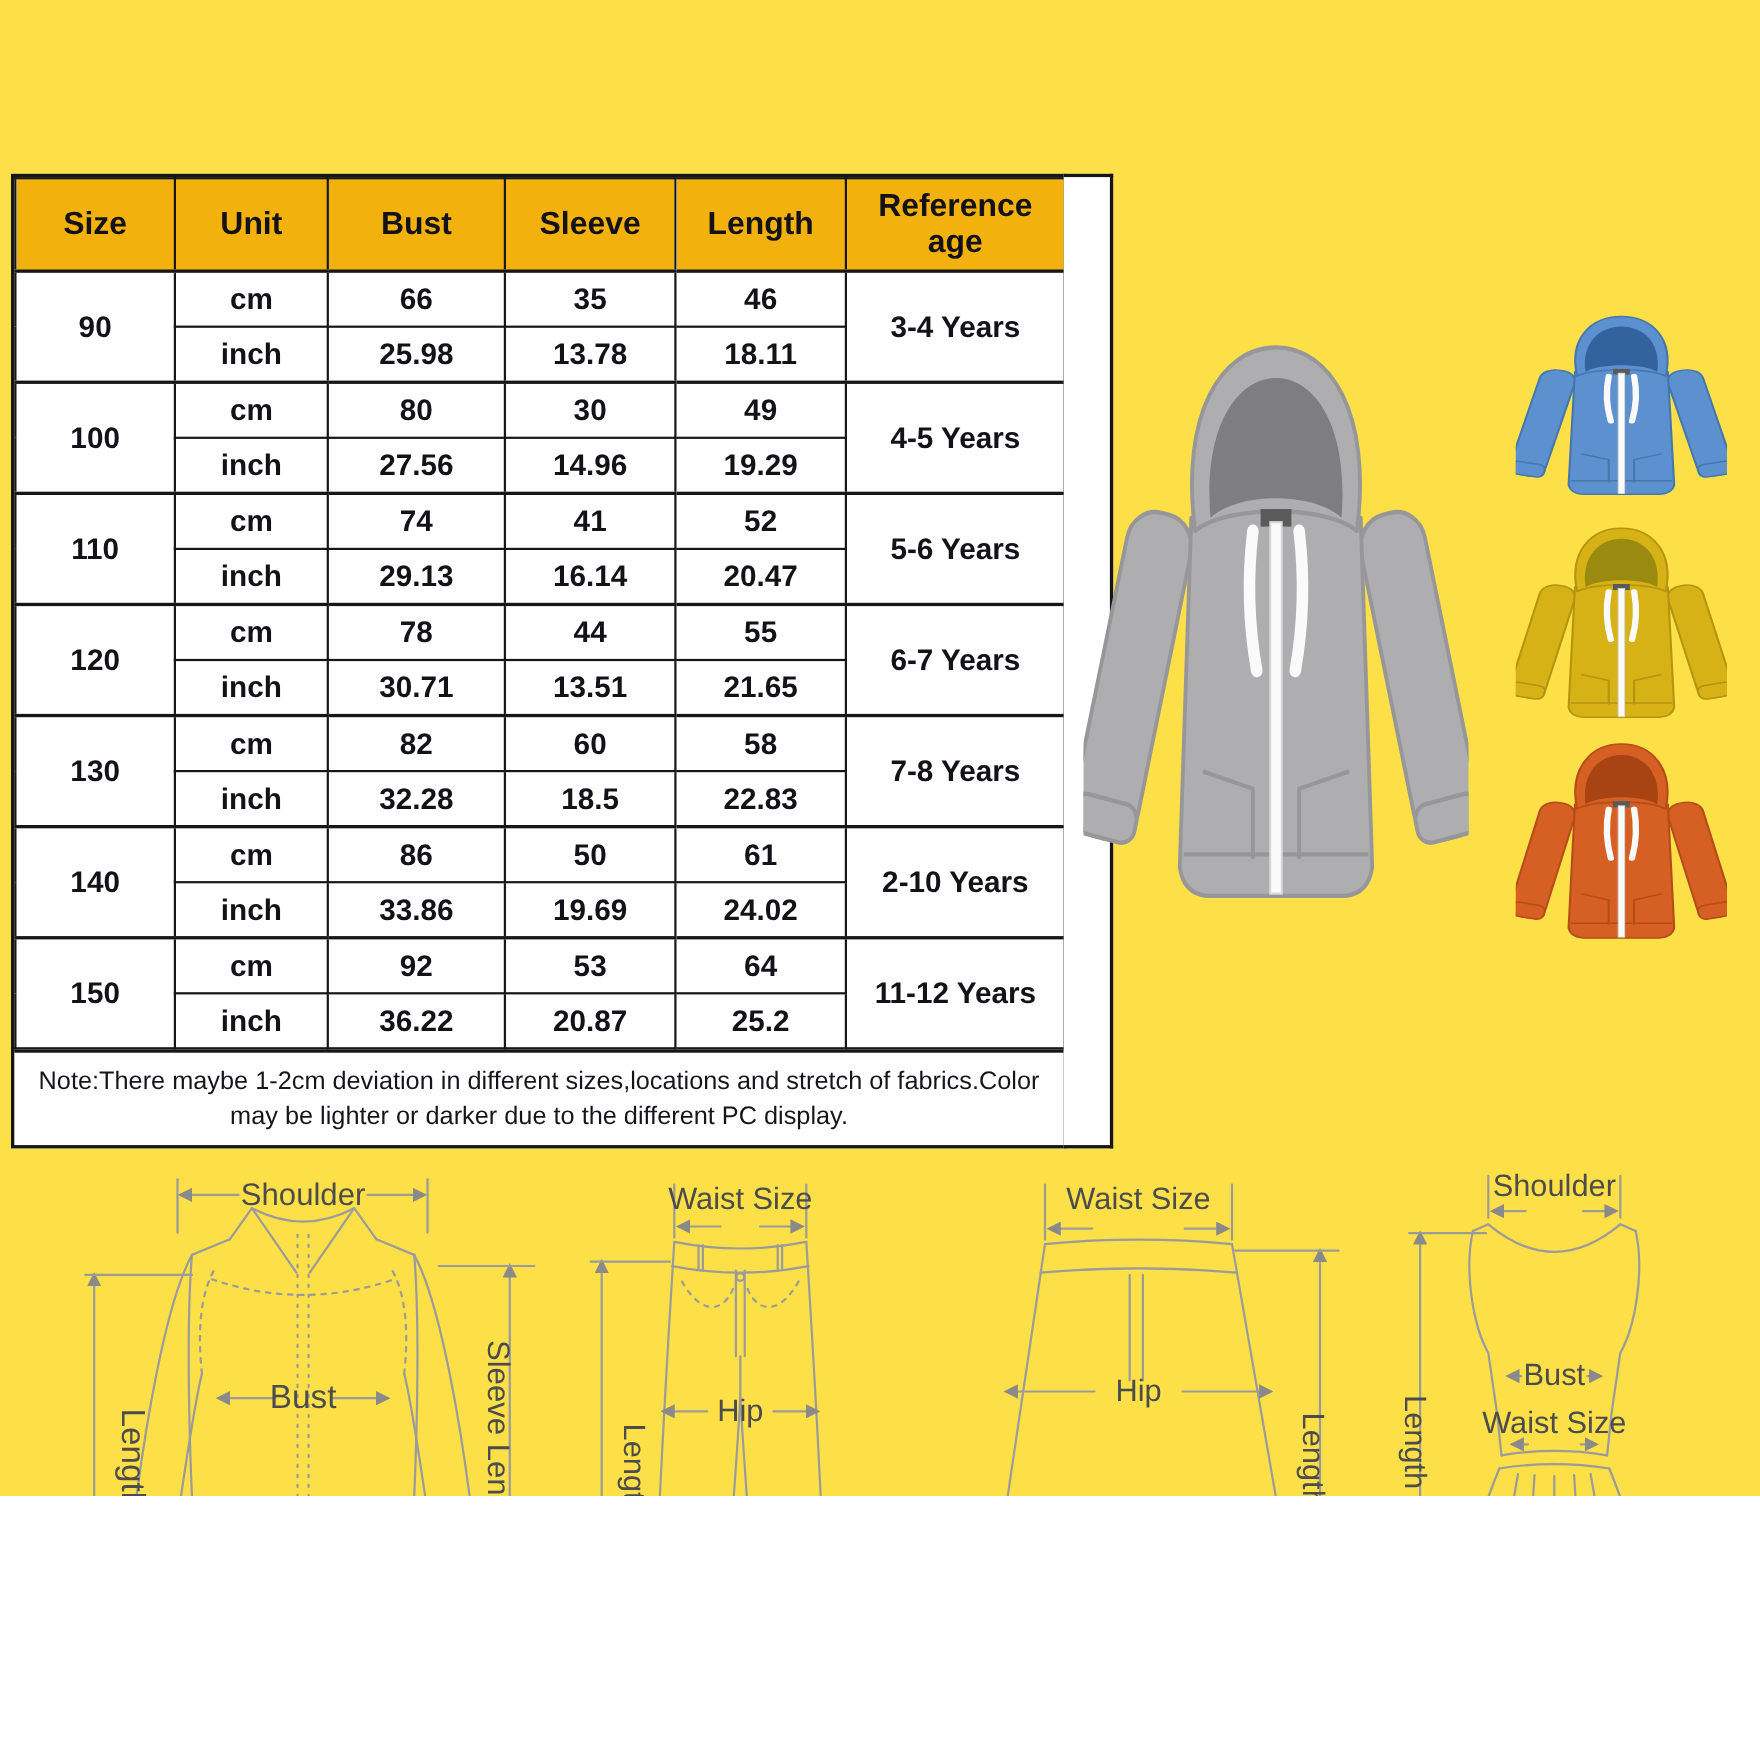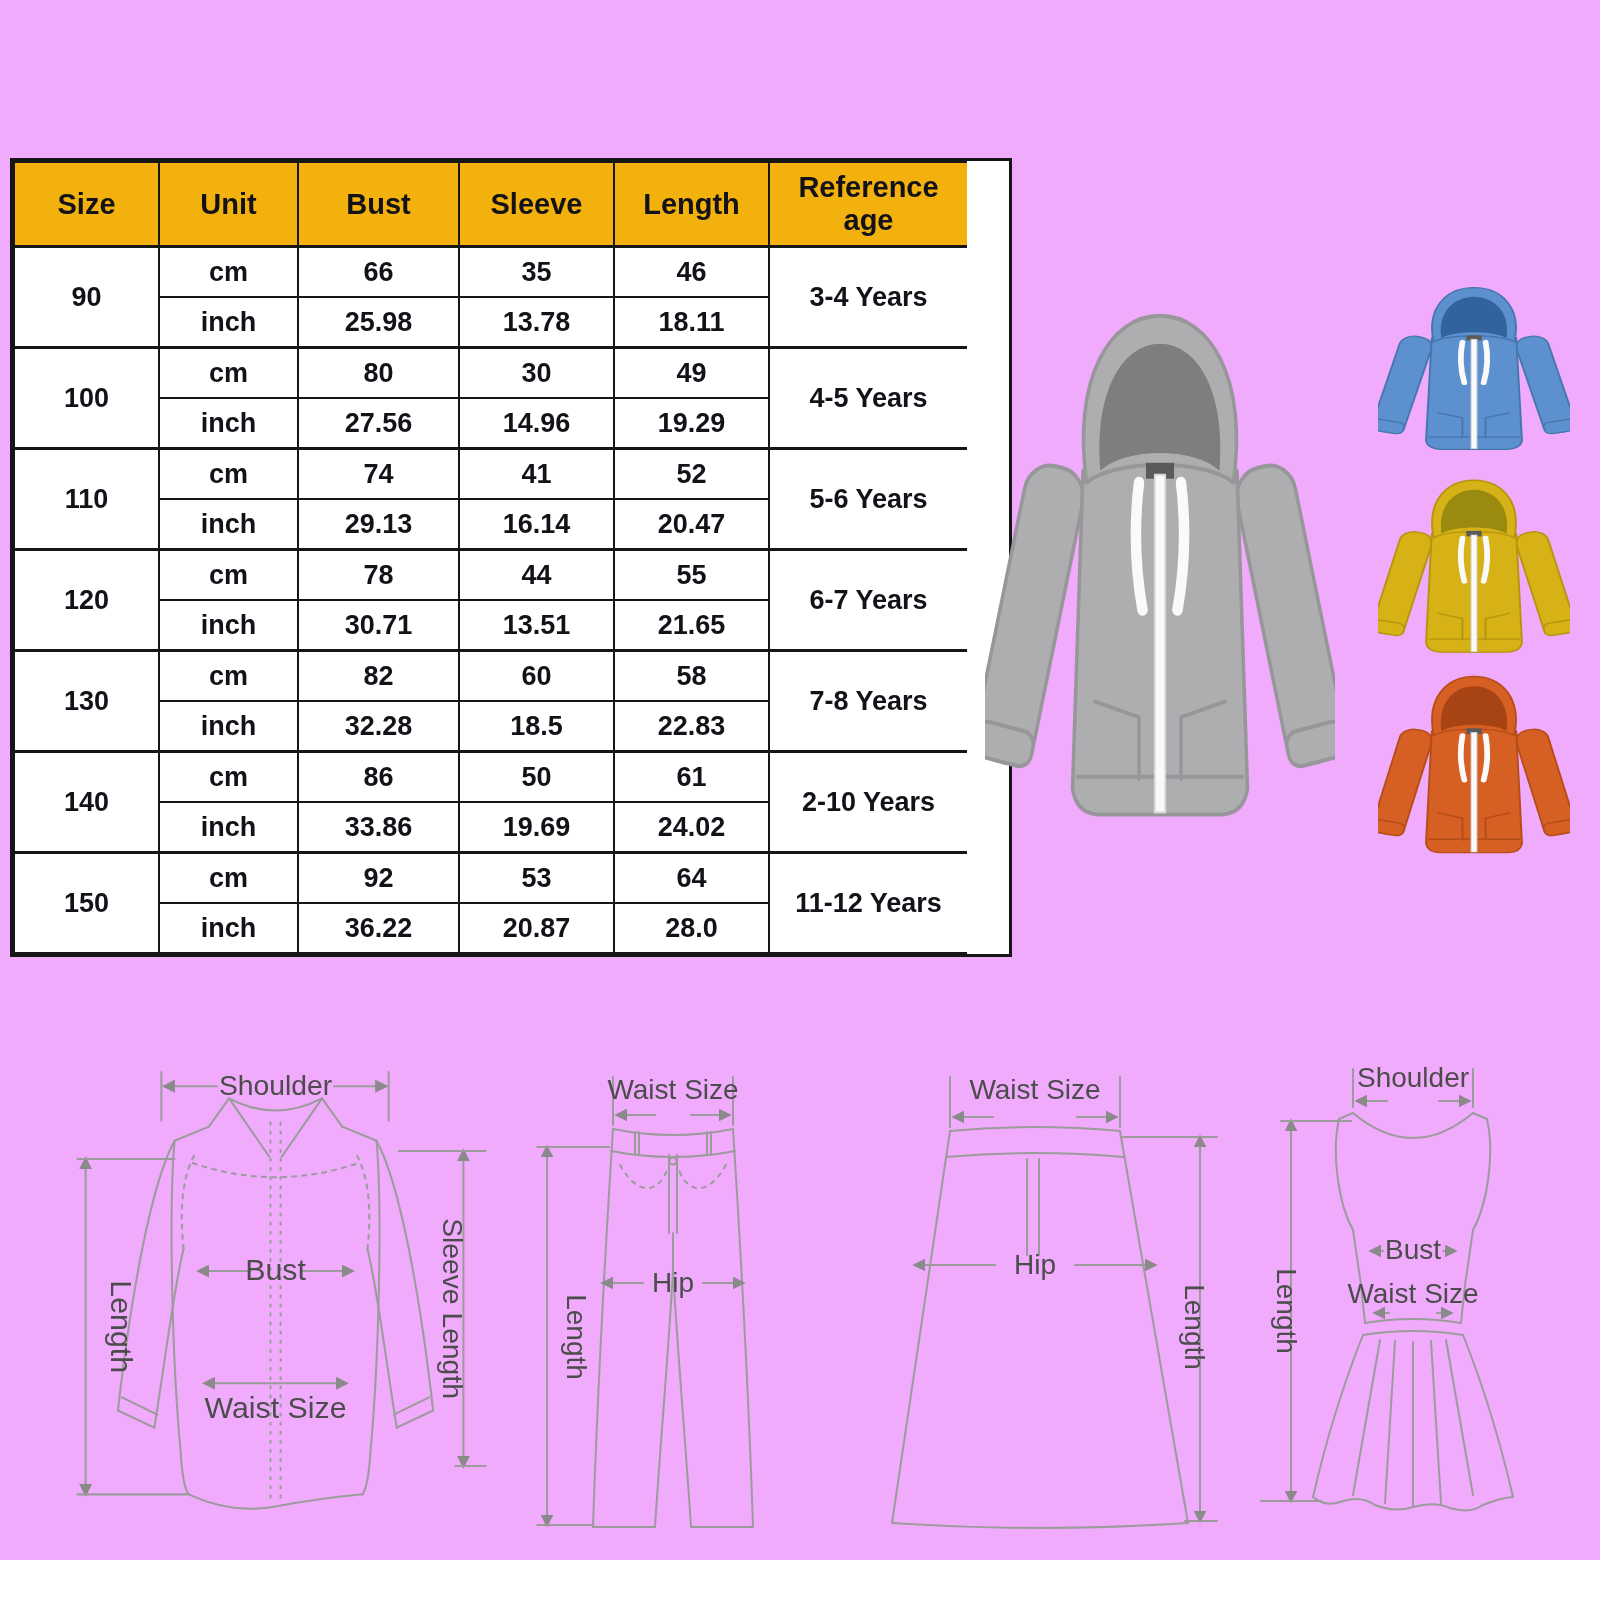--- a/index.html
+++ b/index.html
@@ -1,16 +1,16 @@
 <!DOCTYPE html>
 <html><head>
 <meta charset="utf-8">
 <style>
   html,body{margin:0;padding:0;background:#ffffff;}
-  .page{position:relative;width:1600px;height:1560px;background:#f0abfc;overflow:hidden;
+  .page{position:relative;width:1600px;height:1360px;background:#fde047;overflow:hidden;
         font-family:"Liberation Sans",sans-serif;}
 
   
   .table-wrap{position:absolute;left:10px;top:158px;width:954px;border:3px solid #161616;background:#fff;}
   .size-table{width:100%;border-collapse:collapse;table-layout:fixed;}
   .size-table th,.size-table td{border:2px solid #161616;text-align:center;vertical-align:middle;
         color:#121218;overflow:hidden;}
   .size-table th{background:#F2B10C;height:80px;font-size:29px;font-weight:bold;}
   .size-table td{height:46px;font-size:27px;font-weight:bold;}
   .size-table tr.grp td{border-top:3px solid #161616;}
@@ -148,24 +148,25 @@
             <td>cm</td>
             <td>92</td>
             <td>53</td>
             <td>64</td>
             <td rowspan="2">11-12 Years</td>
           </tr>
           <tr>
             <td>inch</td>
             <td>36.22</td>
             <td>20.87</td>
-            <td>28.0</td>
+            <td>25.2</td>
           </tr>
         </tbody>
     </table>
+    <div class="note">Note:There maybe 1-2cm deviation in different sizes,locations and stretch of fabrics.Color may be lighter or darker due to the different PC display.</div>
     <div class="empty-col"></div>
   </div>
 
   <div class="hoodie" style="left:985px;top:292px;width:350px;height:580px">
   <svg viewBox="0 0 200 292" preserveAspectRatio="none">
     <g stroke="#97979A" stroke-width="2" stroke-linejoin="round">
       <rect x="24" y="88" width="34" height="152" rx="15" fill="#AEAEB0" transform="rotate(13 41 95)"></rect>
       <rect x="142" y="88" width="34" height="152" rx="15" fill="#AEAEB0" transform="rotate(-13 159 95)"></rect>
       <rect x="24" y="222" width="34" height="18" rx="7" fill="#AEAEB0" transform="rotate(13 41 95)"></rect>
       <rect x="142" y="222" width="34" height="18" rx="7" fill="#AEAEB0" transform="rotate(-13 159 95)"></rect>

